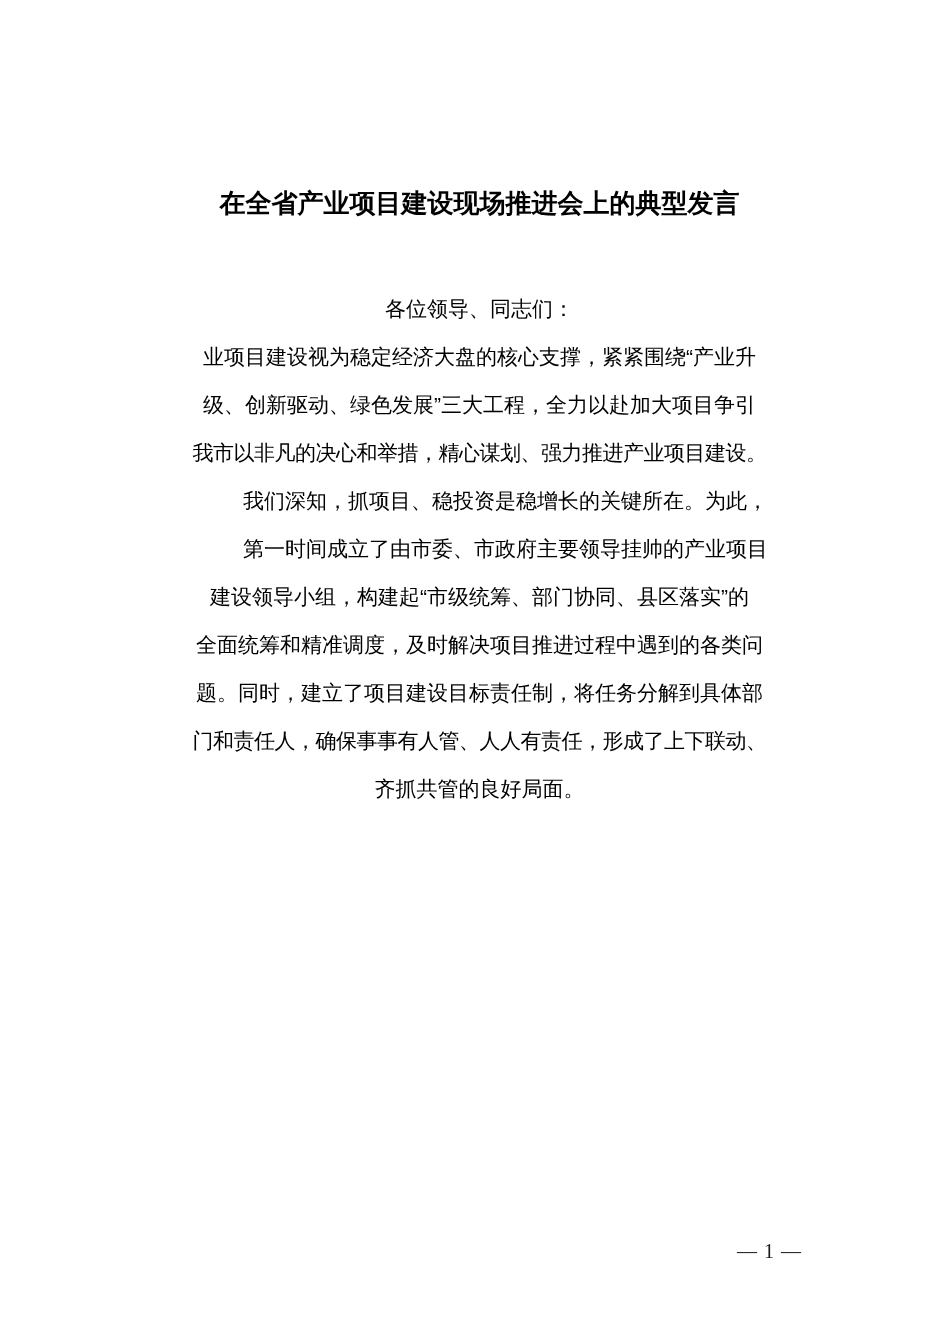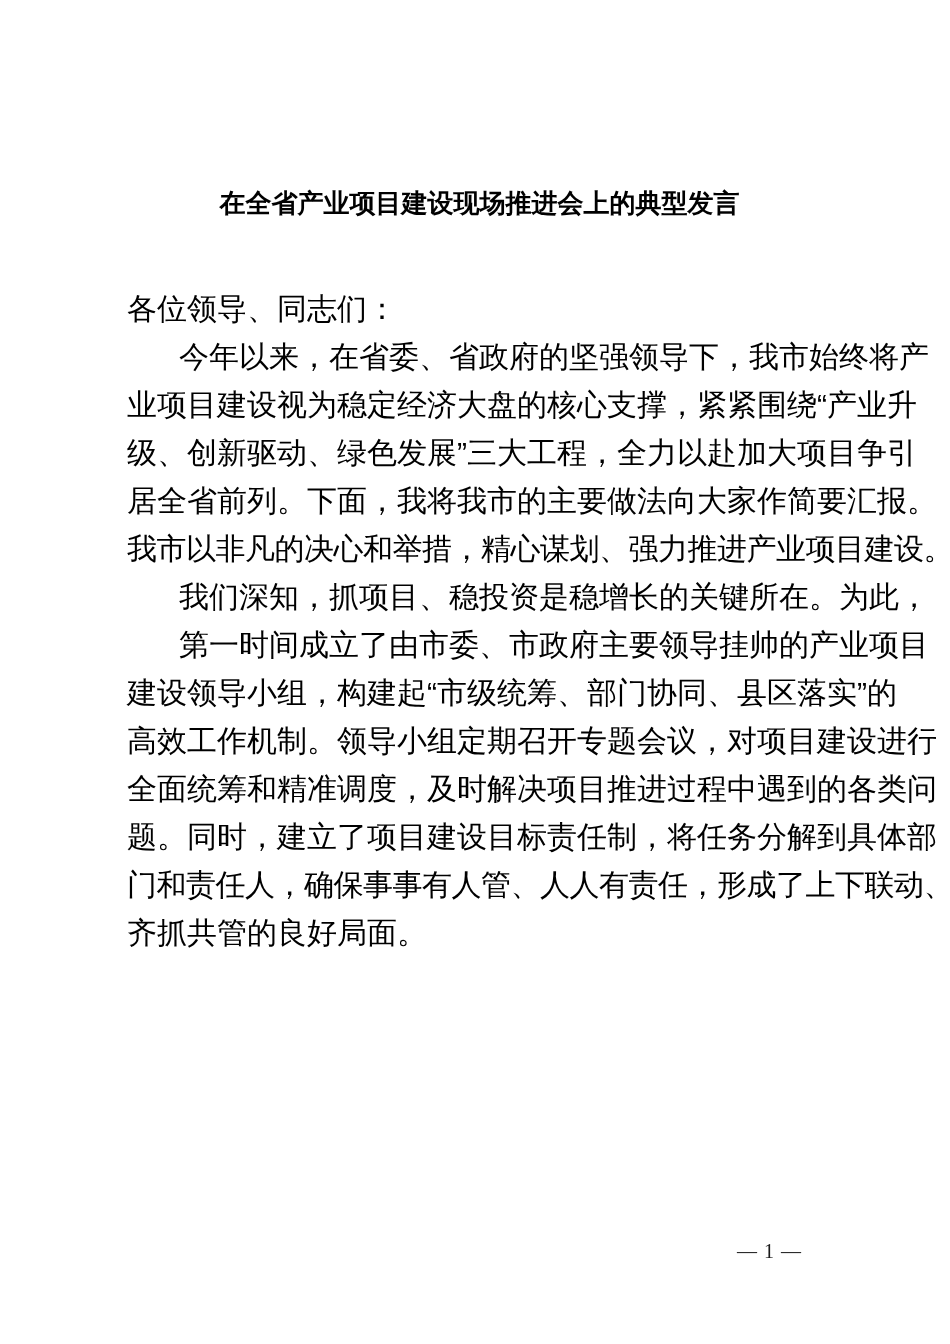--- a/index.html
+++ b/index.html
@@ -26,23 +26,23 @@
   }
   .content {
     position: absolute;
     left: 127px;
     top: 285px;
     width: 705px;
   }
   .line {
     height: 48px;
     line-height: 48px;
-    font-size: 30px;
+    font-size: 21px;
     white-space: nowrap;
-    text-align: left;
+    text-align: center;
   }
   .indent {
     padding-left: 52px; 
   }
   .tight {
     letter-spacing: -0.5px; 
   }
   .page-number {
     position: absolute;
     top: 1240px;
@@ -59,33 +59,30 @@
 <body>
 
 <div class="page">
 
   <div class="doc-title">在全省产业项目建设现场推进会上的典型发言</div>
 
   <div class="content">
 
     <div class="line">各位领导、同志们：</div>
 
-    <div class="line indent">今年以来，在省委、省政府的坚强领导下，我市始终将产</div>
     <div class="line">业项目建设视为稳定经济大盘的核心支撑，紧紧围绕“产业升</div>
     <div class="line">级、创新驱动、绿色发展”三大工程，全力以赴加大项目争引</div>
-    <div class="line">居全省前列。下面，我将我市的主要做法向大家作简要汇报。</div>
 
 
     <div class="line tight">我市以非凡的决心和举措，精心谋划、强力推进产业项目建设。</div>
     <div class="line indent">我们深知，抓项目、稳投资是稳增长的关键所在。为此，</div>
 
 
     <div class="line indent">第一时间成立了由市委、市政府主要领导挂帅的产业项目</div>
     <div class="line">建设领导小组，构建起“市级统筹、部门协同、县区落实”的</div>
-    <div class="line">高效工作机制。领导小组定期召开专题会议，对项目建设进行</div>
     <div class="line">全面统筹和精准调度，及时解决项目推进过程中遇到的各类问</div>
     <div class="line">题。同时，建立了项目建设目标责任制，将任务分解到具体部</div>
     <div class="line tight">门和责任人，确保事事有人管、人人有责任，形成了上下联动、</div>
     <div class="line">齐抓共管的良好局面。</div>
 
   </div>
 
   <div class="page-number">— 1 —</div>
 
 </div>

